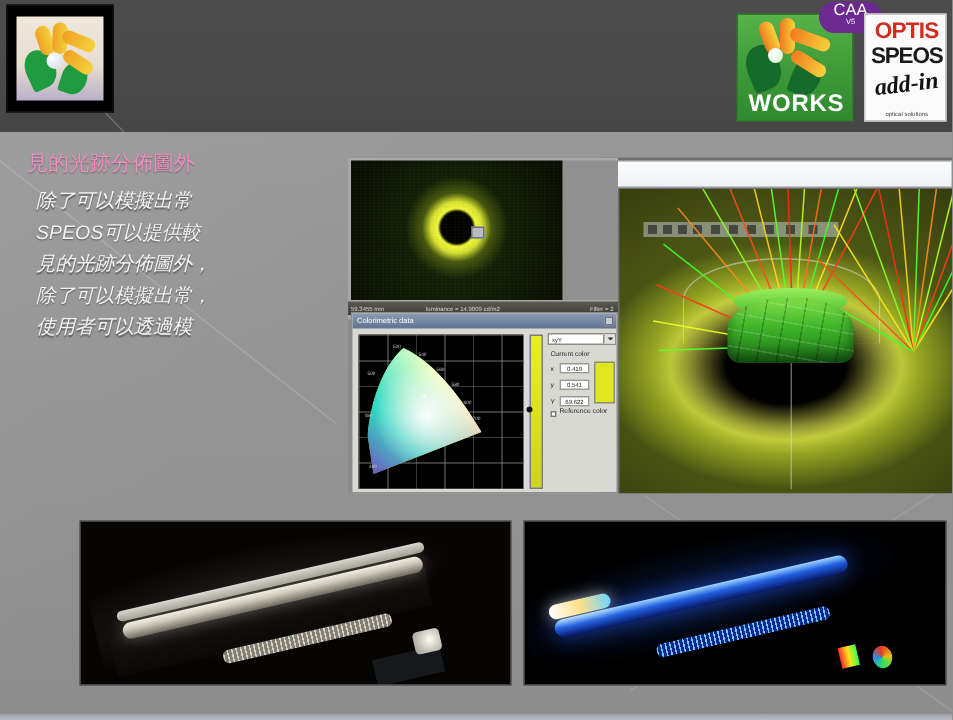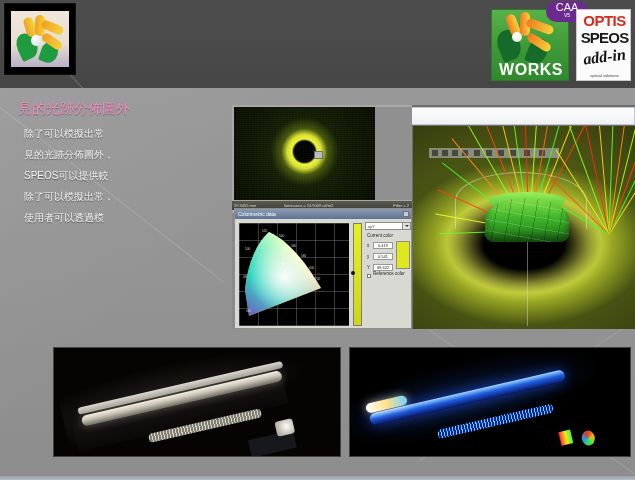--- a/index.html
+++ b/index.html
@@ -75,22 +75,22 @@
   .optis-3{position:absolute;left:0;top:38px;width:55px;text-align:center;
     font-size:16px;font-style:italic;font-weight:bold;color:#111;
     font-family:"Liberation Serif","DejaVu Serif",serif;transform:rotate(-7deg);}
   .optis-4{position:absolute;left:0;bottom:2px;width:55px;text-align:center;
     font-size:4px;color:#444;}
 
   
   .txt-col{position:absolute;left:10px;top:98px;width:218px;}
   .cn-head{color:#f08ec0;font-size:14px;line-height:20px;padding-left:8px;
     font-weight:normal;text-shadow:0 1px 1px rgba(0,0,0,.35);}
-  .cn-body{color:#f4f4f4;font-size:10px;line-height:21px;padding:5px 0 0 14px;
-    text-shadow:0 1px 1px rgba(0,0,0,.45);}
+  .cn-body{color:#f4f4f4;font-size:13px;line-height:21px;padding:5px 0 0 14px;
+    text-shadow:0 1px 1px rgba(0,0,0,.45);font-style:italic;}
 
   
   .shot{position:absolute;left:232px;top:105px;width:403px;height:224px;overflow:hidden;
     background:#8a8a8a;}
   
   .pane3d{position:absolute;left:167px;top:0;width:236px;height:224px;
     background:#6d6d6d;overflow:hidden;}
   .p3-titlebar{position:absolute;left:4px;top:2px;width:232px;height:18px;
     background:linear-gradient(180deg,#fdfdfd,#eef1f5);border:1px solid #c3c8cf;box-sizing:border-box;}
   .p3-canvas{position:absolute;left:14px;top:21px;width:222px;height:203px;overflow:hidden;
@@ -253,22 +253,22 @@
       <div class="optis-2">SPEOS</div>
       <div class="optis-3">add-in</div>
       <div class="optis-4">optical solutions</div>
     </div>
   </div>
 
   <div class="txt-col">
     <div class="cn-head">見的光跡分佈圖外</div>
     <div class="cn-body">
       <div>除了可以模擬出常</div>
+      <div>SPEOS可以提供較</div>
       <div>見的光跡分佈圖外，</div>
-      <div>SPEOS可以提供較</div>
       <div>除了可以模擬出常，</div>
       <div>使用者可以透過模</div>
     </div>
   </div>
 
   <div class="shot">
 
     <div class="pane3d">
       <div class="p3-titlebar"></div>
       <div class="p3-canvas">

